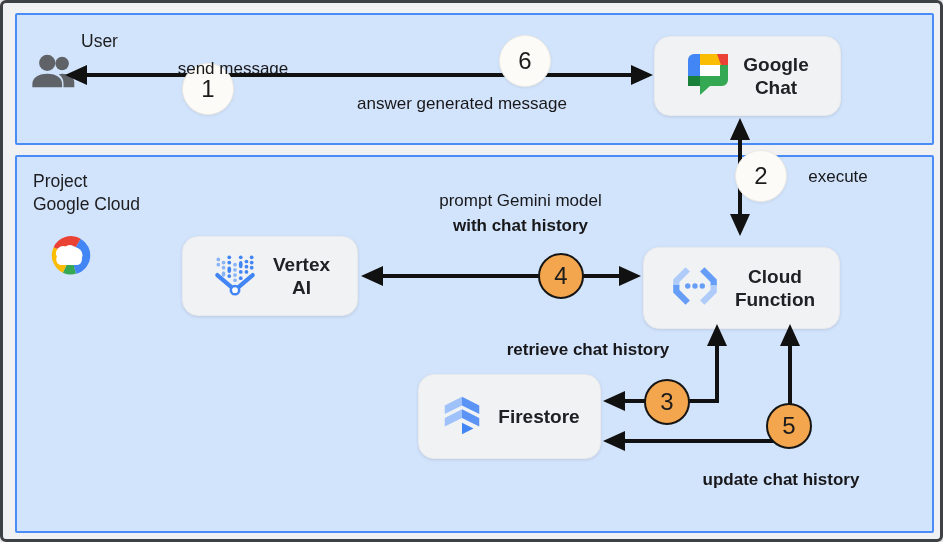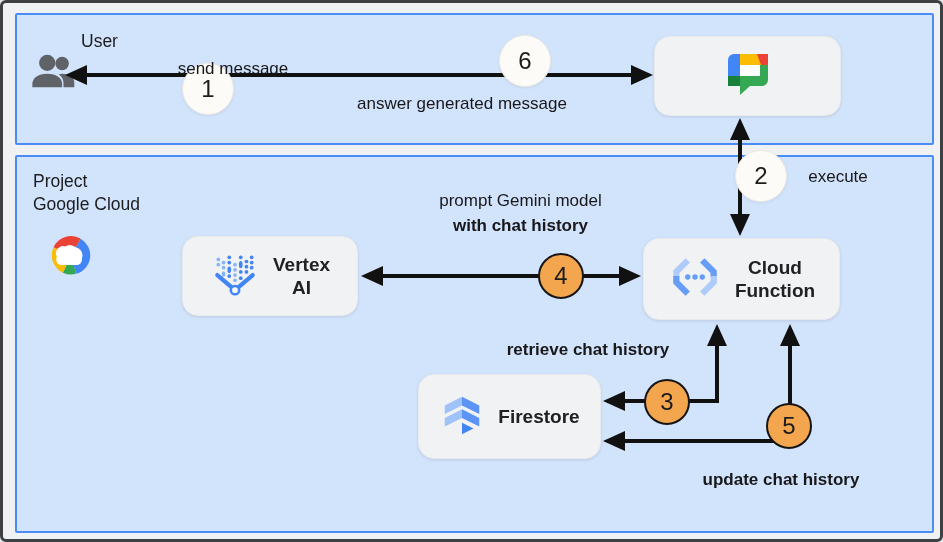--- a/index.html
+++ b/index.html
@@ -9,21 +9,21 @@
   #zone-gcp{left:12px;top:152px;width:919px;height:378px;}
   .zone-title{position:absolute;font-size:17.5px;font-weight:400;color:#1d1d1f;line-height:23px;}
   #user-title{left:30px;top:27px;margin-left:48px;}
   #gcp-title{left:30px;top:167px;}
   #gcp-title span{display:block;}
   .node{position:absolute;background:#f1f2f3;border:1px solid #e8eaed;border-radius:16px;box-sizing:border-box;
         display:flex;align-items:center;justify-content:center;gap:13px;padding:0 10px;
         box-shadow:0 1px 3px rgba(60,64,67,.15);}
   #node-google-chat{left:651px;top:33px;width:187px;height:80px;}
   #node-vertex-ai{left:179px;top:233px;width:176px;height:80px;}
-  #node-cloud-function{left:640px;top:235px;width:197px;height:82px;justify-content:center;}
+  #node-cloud-function{left:640px;top:244px;width:197px;height:82px;justify-content:center;}
   #node-firestore{left:415px;top:371px;width:183px;height:85px;}
   .node-label{font-size:19px;font-weight:700;color:#202124;text-align:center;line-height:23px;}
   .node-label span{display:block;}
   #overlay{position:absolute;left:0;top:0;width:943px;height:542px;pointer-events:none;}
   .edge-label{position:absolute;font-size:17px;color:#18181a;text-align:center;}
   .w500{font-weight:500;} .w700{font-weight:700;}
   #lbl-send{left:140px;top:29px;width:180px;margin-top:27px;}
   #lbl-answer{left:329px;top:91px;width:260px;}
   #lbl-execute{left:795px;top:164px;width:80px;text-align:center;}
   #lbl-prompt{left:400px;top:185px;width:235px;line-height:25px;}
@@ -85,20 +85,24 @@
     <span>
       <svg width="44" height="44" viewBox="0 0 44 44">
         <path d="M8,2 H14 V24 H2 V8 A6,6 0 0 1 8,2 Z" fill="#4285f4"></path>
         <rect x="2" y="24" width="12" height="10" fill="#188038"></rect>
         <rect x="14" y="2" width="21" height="12" fill="#fbbc04"></rect>
         <polygon points="31,2 42,2 42,13 35,13" fill="#ea4335"></polygon>
         <path d="M34,13 H42 V28 A6,6 0 0 1 36,34 H24 L14,43 V34 V24 H34 Z" fill="#34a853"></path>
         <rect x="14" y="13" width="20" height="11" fill="#ffffff"></rect>
       </svg>
     </span>
+    <div class="node-label">
+      <span>Google</span>
+      <span>Chat</span>
+    </div>
   </div>
 
   <div class="node" id="node-vertex-ai">
     <span>
       <svg width="50" height="48" viewBox="0 0 48 46">
         <g fill="#8ab4f8">
           <circle cx="8" cy="9" r="1.8"></circle>
             <circle cx="8" cy="14" r="1.8"></circle>
           <circle cx="13" cy="12" r="1.8"></circle>
             <circle cx="13" cy="17" r="1.8"></circle>

